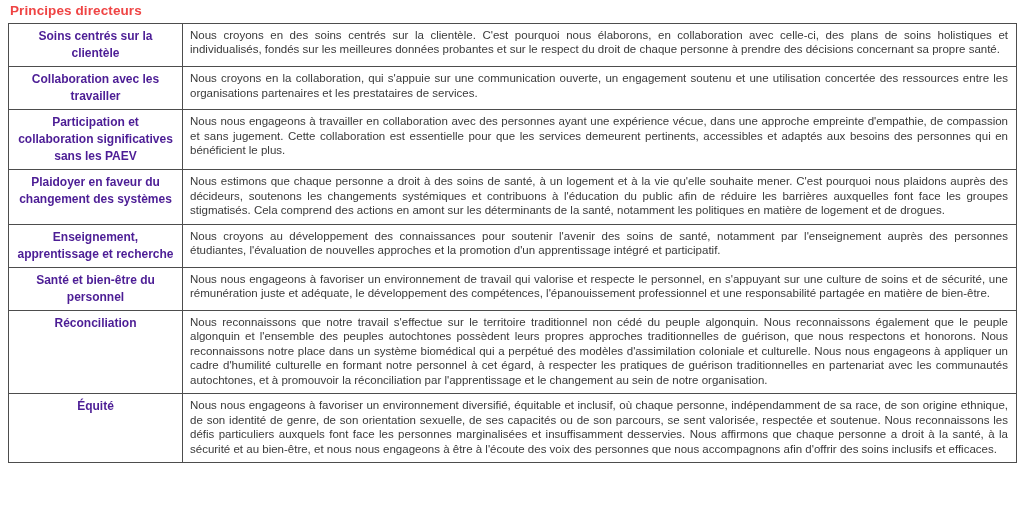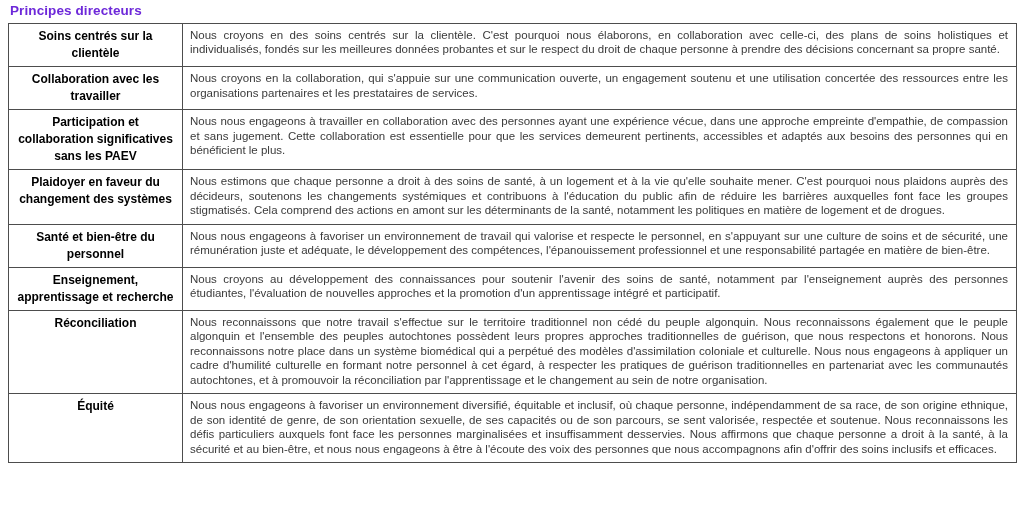--- a/index.html
+++ b/index.html
@@ -13,37 +13,37 @@
   }
   .page {
     box-sizing: border-box;
     width: 1024px;
     padding: 3px 7px 0 8px;
   }
   .page-title {
     margin: 0 0 5px 2px;
     font-size: 13.5px;
     font-weight: bold;
-    color: #6d28d9;
+    color: #ef4444;
     letter-spacing: 0.1px;
   }
   table.principles {
     border-collapse: collapse;
     table-layout: fixed;
     width: 1009px;
   }
   table.principles td {
     border: 1px solid #4d4d4d;
     vertical-align: top;
     box-sizing: border-box;
   }
   td.principle-cell {
     width: 174px;
     text-align: center;
-    color: #000000;
+    color: #4c1d95;
     font-weight: bold;
     font-size: 12px;
     line-height: 1.42;
     padding: 4px 8px 4px 8px;
   }
   td.description-cell {
     color: #3a3a3a;
     font-size: 11.5px;
     line-height: 1.26;
     text-align: justify;
@@ -72,27 +72,27 @@
     <td class="principle-cell">Participation et collaboration significatives sans les PAEV</td>
     <td class="description-cell">Nous nous engageons à travailler en collaboration avec des personnes ayant une expérience vécue, dans une approche empreinte d'empathie, de compassion et sans jugement. Cette collaboration est essentielle pour que les services demeurent pertinents, accessibles et adaptés aux besoins des personnes qui en bénéficient le plus.</td>
   </tr>
 
   <tr>
     <td class="principle-cell">Plaidoyer en faveur du changement des systèmes</td>
     <td class="description-cell">Nous estimons que chaque personne a droit à des soins de santé, à un logement et à la vie qu'elle souhaite mener. C'est pourquoi nous plaidons auprès des décideurs, soutenons les changements systémiques et contribuons à l'éducation du public afin de réduire les barrières auxquelles font face les groupes stigmatisés. Cela comprend des actions en amont sur les déterminants de la santé, notamment les politiques en matière de logement et de drogues.</td>
   </tr>
 
   <tr>
-    <td class="principle-cell">Santé et bien-être du personnel</td>
-    <td class="description-cell">Nous nous engageons à favoriser un environnement de travail qui valorise et respecte le personnel, en s'appuyant sur une culture de soins et de sécurité, une rémunération juste et adéquate, le développement des compétences, l'épanouissement professionnel et une responsabilité partagée en matière de bien-être.</td>
+    <td class="principle-cell">Enseignement, apprentissage et recherche</td>
+    <td class="description-cell">Nous croyons au développement des connaissances pour soutenir l'avenir des soins de santé, notamment par l'enseignement auprès des personnes étudiantes, l'évaluation de nouvelles approches et la promotion d'un apprentissage intégré et participatif.</td>
   </tr>
 
   <tr>
-    <td class="principle-cell">Enseignement, apprentissage et recherche</td>
-    <td class="description-cell">Nous croyons au développement des connaissances pour soutenir l'avenir des soins de santé, notamment par l'enseignement auprès des personnes étudiantes, l'évaluation de nouvelles approches et la promotion d'un apprentissage intégré et participatif.</td>
+    <td class="principle-cell">Santé et bien-être du personnel</td>
+    <td class="description-cell">Nous nous engageons à favoriser un environnement de travail qui valorise et respecte le personnel, en s'appuyant sur une culture de soins et de sécurité, une rémunération juste et adéquate, le développement des compétences, l'épanouissement professionnel et une responsabilité partagée en matière de bien-être.</td>
   </tr>
 
   <tr>
     <td class="principle-cell">Réconciliation</td>
     <td class="description-cell">Nous reconnaissons que notre travail s'effectue sur le territoire traditionnel non cédé du peuple algonquin. Nous reconnaissons également que le peuple algonquin et l'ensemble des peuples autochtones possèdent leurs propres approches traditionnelles de guérison, que nous respectons et honorons. Nous reconnaissons notre place dans un système biomédical qui a perpétué des modèles d'assimilation coloniale et culturelle. Nous nous engageons à appliquer un cadre d'humilité culturelle en formant notre personnel à cet égard, à respecter les pratiques de guérison traditionnelles en partenariat avec les communautés autochtones, et à promouvoir la réconciliation par l'apprentissage et le changement au sein de notre organisation.</td>
   </tr>
 
   <tr>
     <td class="principle-cell">Équité</td>
     <td class="description-cell">Nous nous engageons à favoriser un environnement diversifié, équitable et inclusif, où chaque personne, indépendamment de sa race, de son origine ethnique, de son identité de genre, de son orientation sexuelle, de ses capacités ou de son parcours, se sent valorisée, respectée et soutenue. Nous reconnaissons les défis particuliers auxquels font face les personnes marginalisées et insuffisamment desservies. Nous affirmons que chaque personne a droit à la santé, à la sécurité et au bien-être, et nous nous engageons à être à l'écoute des voix des personnes que nous accompagnons afin d'offrir des soins inclusifs et efficaces.</td>

